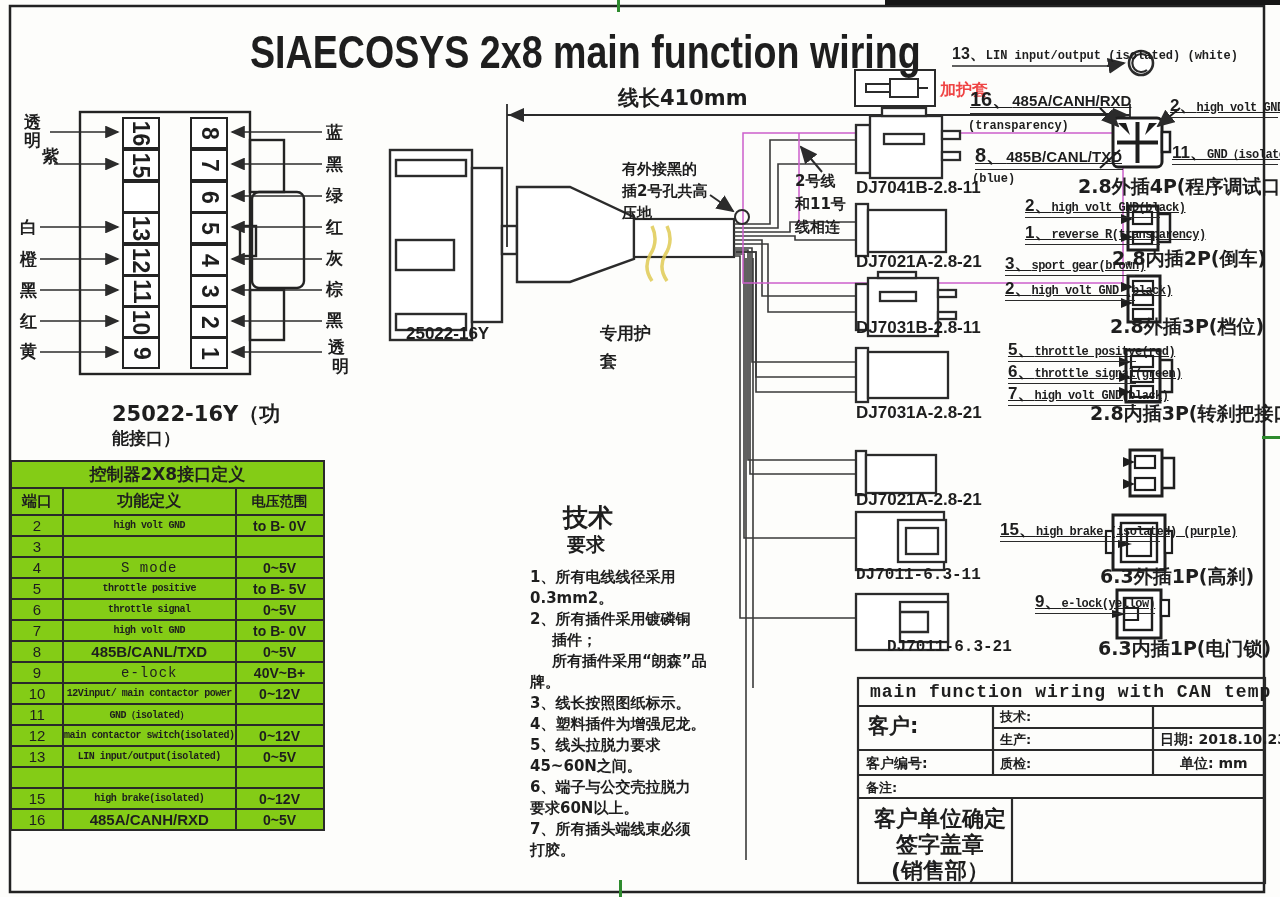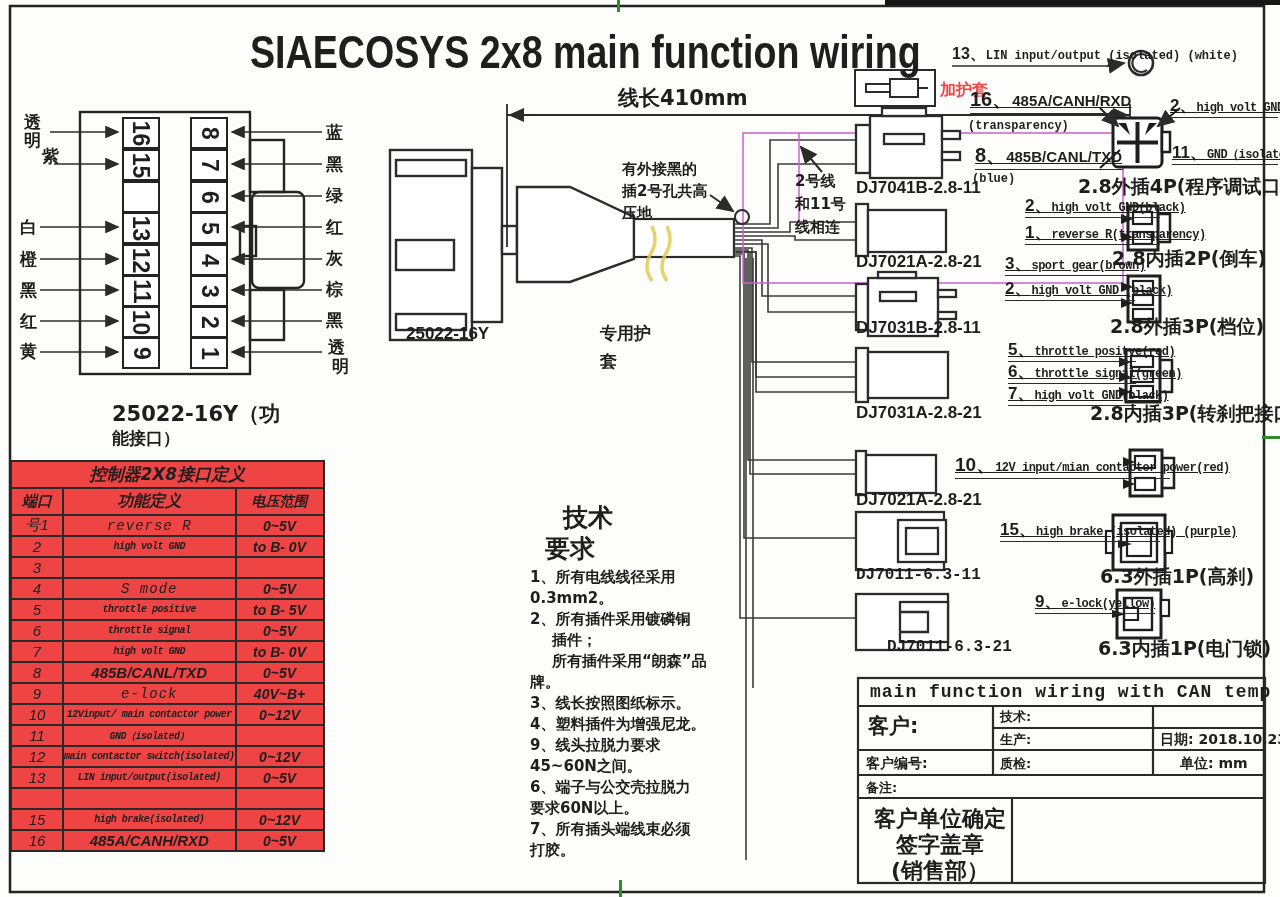--- a/index.html
+++ b/index.html
@@ -18,21 +18,21 @@
   .part{font-size:17px;font-weight:700;white-space:nowrap;}
   .part.mono{font-family:"Liberation Mono",monospace;font-weight:700;}
   .cap{font-size:19px;font-weight:700;white-space:nowrap;}
   .red{color:#ef4444;}
   
   .pinbox{position:absolute;width:34px;height:28px;border:2.4px solid #232323;background:#fff;
           display:flex;align-items:center;justify-content:center;}
   .pinbox span{display:block;transform:rotate(90deg);font-size:23px;font-weight:700;font-family:"Liberation Sans",sans-serif;}
   .wirecolor{position:absolute;font-size:17px;font-weight:600;}
   
-  table.conn{position:absolute;left:10px;top:460px;border-collapse:collapse;table-layout:fixed;background:#ef4444;font-style:italic;}
+  table.conn{position:absolute;left:10px;top:460px;border-collapse:collapse;table-layout:fixed;background:#84cc16;}
   table.conn td,table.conn th{border:2px solid #2a2a2a;padding:0;text-align:center;overflow:hidden;white-space:nowrap;}
   .t-title{font-size:17px;font-weight:700;height:25px;}
   .t-head{font-size:16px;font-weight:700;height:25px;}
   .t-row{height:21px;}
   .c-port{width:50px;font-size:15px;}
   .c-func{width:170px;}
   .c-volt{width:86px;font-size:14px;font-weight:700;}
   .fn-sm{font-family:"Liberation Mono",monospace;font-size:10px;font-weight:700;letter-spacing:-0.5px;}
   .fn-md{font-family:"Liberation Mono",monospace;font-size:14px;font-weight:400;letter-spacing:1px;}
   .fn-lg{font-size:15px;font-weight:700;}
@@ -355,25 +355,20 @@
     <tbody>
         <tr>
           <td colspan="3" class="t-title cjk">控制器2X8接口定义</td>
         </tr>
     <tr>
       <th class="t-head cjk c-port">端口</th>
       <th class="t-head cjk c-func">功能定义</th>
       <th class="t-head cjk c-volt">电压范围</th>
     </tr>
     <tr class="t-row">
-          <td class="c-port">号1</td>
-          <td class="c-func fn-md">reverse R</td>
-          <td class="c-volt">0~5V</td>
-        </tr>
-    <tr class="t-row">
           <td class="c-port">2</td>
           <td class="c-func fn-sm">high volt GND</td>
           <td class="c-volt">to B- 0V</td>
         </tr>
     <tr class="t-row">
           <td class="c-port">3</td>
           <td class="c-func fn-sm"></td>
           <td class="c-volt"></td>
         </tr>
     <tr class="t-row">
@@ -449,30 +444,30 @@
   <div class="abs cjk" style="left:600px;top:350px;font-size:17px;font-weight:700;">套</div>
   <div class="abs cjk" style="left:618px;top:84px;font-size:21px;font-weight:700;">线长410mm</div>
   <div class="abs cjk" style="left:622px;top:160px;font-size:15px;font-weight:700;">有外接黑的</div>
   <div class="abs cjk" style="left:622px;top:182px;font-size:15px;font-weight:700;">插2号孔共高</div>
   <div class="abs cjk" style="left:622px;top:204px;font-size:15px;font-weight:700;">压地</div>
   <div class="abs cjk" style="left:795px;top:172px;font-size:15px;font-weight:700;">2号线</div>
   <div class="abs cjk" style="left:795px;top:195px;font-size:15px;font-weight:700;">和11号</div>
   <div class="abs cjk" style="left:795px;top:218px;font-size:15px;font-weight:700;">线相连</div>
 
   <div class="abs cjk" style="left:563px;top:501px;font-size:25px;font-weight:700;">技术</div>
-  <div class="abs cjk" style="left:545px;top:532px;font-size:25px;font-weight:700;font-family:Liberation Mono, monospace;">要求</div>
+  <div class="abs cjk" style="left:567px;top:532px;font-size:19px;font-weight:700;font-family:Liberation Mono, monospace;">要求</div>
   <div class="abs cjk tech-line" style="left:530px;top:568px;">1、所有电线线径采用</div>
   <div class="abs cjk tech-line" style="left:530px;top:589px;">0.3mm2。</div>
   <div class="abs cjk tech-line" style="left:530px;top:610px;">2、所有插件采用镀磷铜</div>
   <div class="abs cjk tech-line" style="left:552px;top:631px;">插件；</div>
   <div class="abs cjk tech-line" style="left:552px;top:652px;">所有插件采用“朗森”品</div>
   <div class="abs cjk tech-line" style="left:530px;top:673px;">牌。</div>
   <div class="abs cjk tech-line" style="left:530px;top:694px;">3、线长按照图纸标示。</div>
   <div class="abs cjk tech-line" style="left:530px;top:715px;">4、塑料插件为增强尼龙。</div>
-  <div class="abs cjk tech-line" style="left:530px;top:736px;">9、线头拉脱力要求</div>
+  <div class="abs cjk tech-line" style="left:530px;top:736px;">5、线头拉脱力要求</div>
   <div class="abs cjk tech-line" style="left:530px;top:757px;">45~60N之间。</div>
   <div class="abs cjk tech-line" style="left:530px;top:778px;">6、端子与公交壳拉脱力</div>
   <div class="abs cjk tech-line" style="left:530px;top:799px;">要求60N以上。</div>
   <div class="abs cjk tech-line" style="left:530px;top:820px;">7、所有插头端线束必须</div>
   <div class="abs cjk tech-line" style="left:530px;top:841px;">打胶。</div>
 
   <div class="abs wl" style="left:970px;top:86px;width:152px;">
     <span class="wl-n" style="font-size:20px;">16、</span><span style="font-size:15px;font-weight:700;">485A/CANH/RXD</span>
   </div>
   <div class="abs wl-sub" style="left:968px;top:119px;">(transparency)</div>
@@ -512,23 +507,20 @@
   </div>
   <div class="abs wl" style="left:1008px;top:360px;width:128px;">
     <span class="wl-n">6、</span><span class="wl-t">throttle signal(green)</span>
   </div>
   <div class="abs wl" style="left:1008px;top:382px;width:128px;">
     <span class="wl-n">7、</span><span class="wl-t">high volt GND(black)</span>
   </div>
   <div class="abs part" style="left:856px;top:403px;">DJ7031A-2.8-21</div>
   <div class="abs cap cjk" style="left:1090px;top:401px;">2.8内插3P(转刹把接口)</div>
 
-  <div class="abs wl" style="left:955px;top:452px;width:215px;">
-    <span class="wl-n" style="font-size:19px;">10、</span><span class="wl-t">12V input/mian contactor power(red)</span>
-  </div>
   <div class="abs part" style="left:856px;top:490px;">DJ7021A-2.8-21</div>
 
   <div class="abs wl" style="left:1000px;top:518px;width:160px;">
     <span class="wl-n">15、</span><span class="wl-t">high brake (isolated) (purple)</span>
   </div>
   <div class="abs part mono" style="left:856px;top:566px;font-size:16px;">DJ7011-6.3-11</div>
   <div class="abs cap cjk" style="left:1100px;top:564px;text-align:right;">6.3外插1P(高刹)</div>
 
   <div class="abs wl" style="left:1035px;top:590px;width:120px;">
     <span class="wl-n">9、</span><span class="wl-t">e-lock(yellow)</span>

